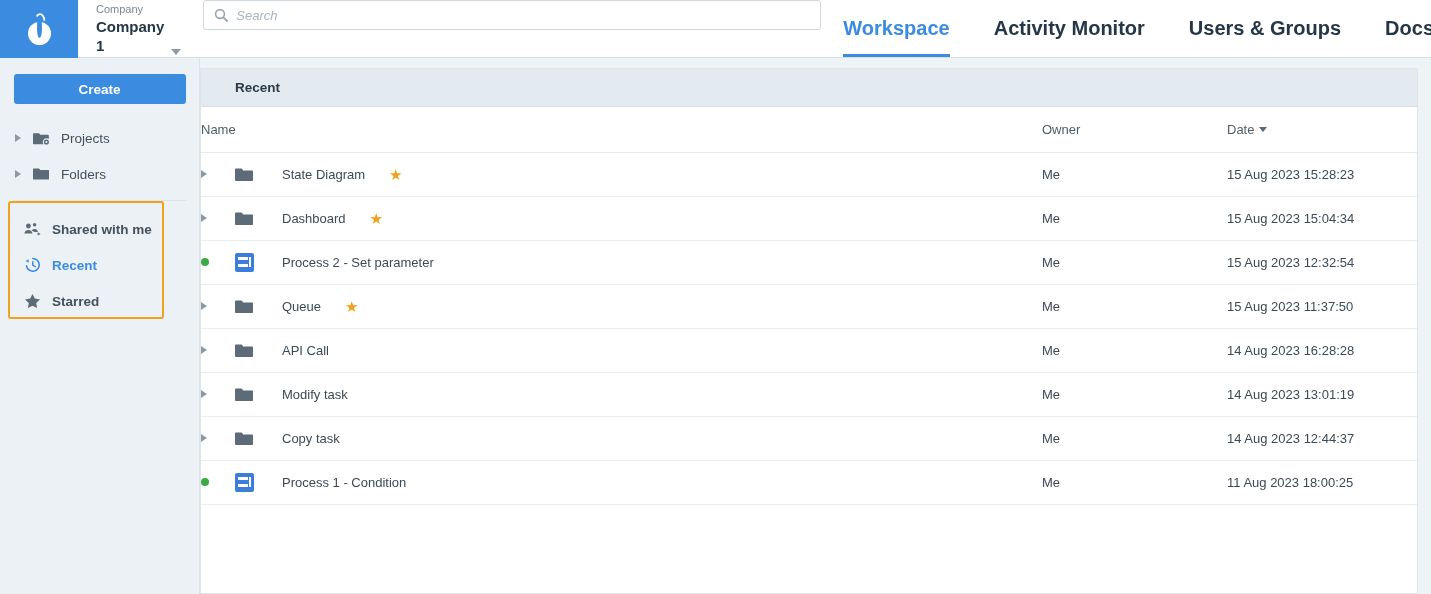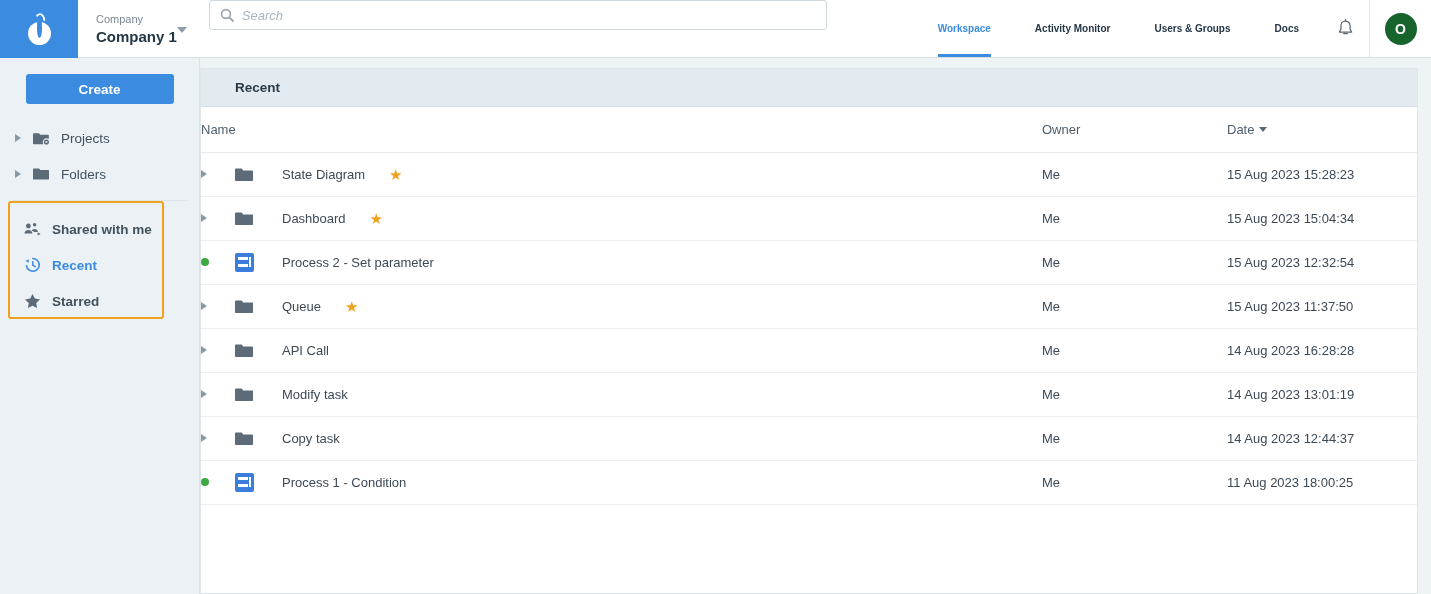--- a/index.html
+++ b/index.html
@@ -42,21 +42,21 @@
     border: 2px solid #ffffff;
     border-bottom-color: transparent; border-left-color: transparent;
     border-radius: 50%;
     transform: rotate(-25deg);
   }
   .company-block {
     padding: 0 22px 0 18px;
     display: flex; flex-direction: column; justify-content: center;
   }
   .company-label { font-size: 11px; color: #7a8894; line-height: 15px; }
-  .company-name-row { display: flex; align-items: flex-start; }
+  .company-name-row { display: flex; align-items: flex-end; gap: 7px; }
   .company-name { font-size: 15px; font-weight: bold; color: #253746; line-height: 19px; }
   .caret-down {
     width: 0; height: 0;
     border-left: 5px solid transparent; border-right: 5px solid transparent;
     border-top: 6px solid #8e9ba6;
   }
   .search-wrap { display: flex; align-items: flex-start; }
   .search-box {
     width: 618px; height: 30px;
     border: 1px solid #cfd8de; border-radius: 3px;
@@ -66,21 +66,21 @@
   .search-input {
     border: none; outline: none; flex: 1;
     font-family: "Liberation Sans", sans-serif;
     font-size: 13px; font-style: italic; color: #5b6b78;
     background: transparent;
   }
   .search-input::placeholder { color: #a9b4bd; font-style: italic; }
   .nav { margin-left: auto; display: flex; align-items: stretch; }
   .nav-item {
     display: flex; align-items: center; padding: 0 22px;
-    font-size: 10px; font-weight: bold; color: #253746;
+    font-size: 20px; font-weight: bold; color: #253746;
     position: relative; cursor: pointer; white-space: nowrap;
   }
   .nav-item.active { color: #3b8ce0; }
   .nav-item.active::after {
     content: ""; position: absolute; left: 22px; right: 22px; bottom: 0;
     height: 3px; background: #3b8ce0;
   }
   .bell-btn {
     display: flex; align-items: center; justify-content: center;
     width: 48px; cursor: pointer;
@@ -102,21 +102,21 @@
   
   .sidebar {
     width: 200px; min-width: 200px;
     background: #ebf1f4;
     border-right: 1px solid #dbe3e8;
     position: relative;
     padding-top: 16px;
   }
   .create-btn {
     display: block; margin: 0 auto;
-    width: 148px; height: 30px;
+    width: 172px; height: 30px;
     background: #3b8ce0; color: #ffffff;
     border: none; border-radius: 3px;
     font-family: "Liberation Sans", sans-serif;
     font-size: 13.5px; font-weight: bold;
     cursor: pointer;
   }
   .nav-group { margin-top: 16px; }
   .side-item {
     height: 36px; display: flex; align-items: center;
     padding-left: 15px; gap: 10px;

